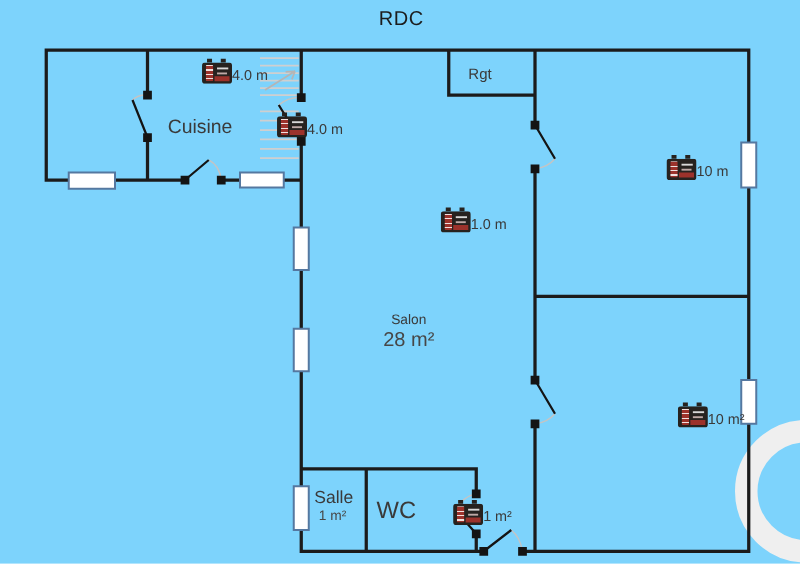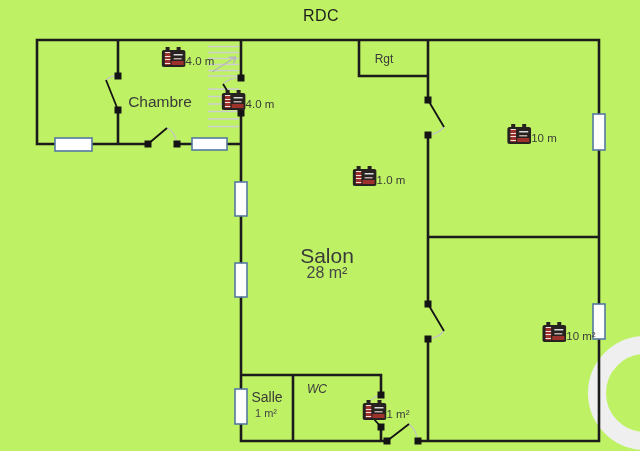--- a/index.html
+++ b/index.html
@@ -1,17 +1,17 @@
 <!DOCTYPE html>
 <html><head>
 <meta charset="utf-8">
 <style>
   html,body{margin:0;padding:0;background:#ffffff;}
   .stage{
-    position:relative;width:640px;height:451px;background:#bef264;overflow:hidden;
+    position:relative;width:640px;height:451px;background:#7dd3fc;overflow:hidden;
     font-family:"Liberation Sans",sans-serif;color:#3a3a3a;
   }
   .stage svg{position:absolute;left:0;top:0;}
   .plan-title{
     position:absolute;transform:translate(-50%,-50%);
     font-size:16px;color:#1c1c1c;letter-spacing:.5px;white-space:nowrap;
   }
   .room-label{
     position:absolute;transform:translate(-50%,-50%);
     white-space:nowrap;color:#3a3a3a;
@@ -97,41 +97,41 @@
              M148,144 L167,128
              M241,113 L223,84
              M428,100 L444,127
              M428,304 L444,331
              M381,427 L365,409
              M387,441 L409,424"></path>
   </svg>
 
   <div class="plan-title" style="left:321px;top:16px;">RDC</div>
 
-  <div class="room-label" style="left:160px;top:102px;font-size:15.5px;">Chambre</div>
+  <div class="room-label" style="left:160px;top:102px;font-size:15.5px;">Cuisine</div>
   <div class="room-label" style="left:384px;top:59px;font-size:12px;">Rgt</div>
-  <div class="room-label" style="left:327px;top:256px;font-size:21px;text-align:center;">Salon</div>
+  <div class="room-label" style="left:327px;top:256px;font-size:11px;text-align:center;">Salon</div>
   <div class="area-label" style="left:327px;top:273px;font-size:16px;">28 m²</div>
   <div class="room-label" style="left:267px;top:397px;font-size:14px;">Salle</div>
   <div class="area-label" style="left:266px;top:413px;font-size:11px;">1 m²</div>
-  <div class="room-label" style="left:317px;top:389px;font-size:12px;font-style:italic;">WC</div>
+  <div class="room-label" style="left:317px;top:409px;font-size:19px;">WC</div>
 
   <div class="marker" style="left:140px;top:50px;">
     <div class="tape-icon"></div>
     <span class="m-label">4.0 m</span>
   </div>
   <div class="marker" style="left:200px;top:93px;">
     <div class="tape-icon"></div>
     <span class="m-label">4.0 m</span>
   </div>
   <div class="marker" style="left:331px;top:169px;">
     <div class="tape-icon"></div>
     <span class="m-label">1.0 m</span>
   </div>
-  <div class="marker" style="left:484px;top:127px;">
+  <div class="marker" style="left:510px;top:127px;">
     <div class="tape-icon"></div>
     <span class="m-label">10 m</span>
   </div>
   <div class="marker" style="left:521px;top:325px;">
     <div class="tape-icon"></div>
     <span class="m-label">10 m²</span>
   </div>
   <div class="marker" style="left:338px;top:403px;">
     <div class="tape-icon"></div>
     <span class="m-label">1 m²</span>

